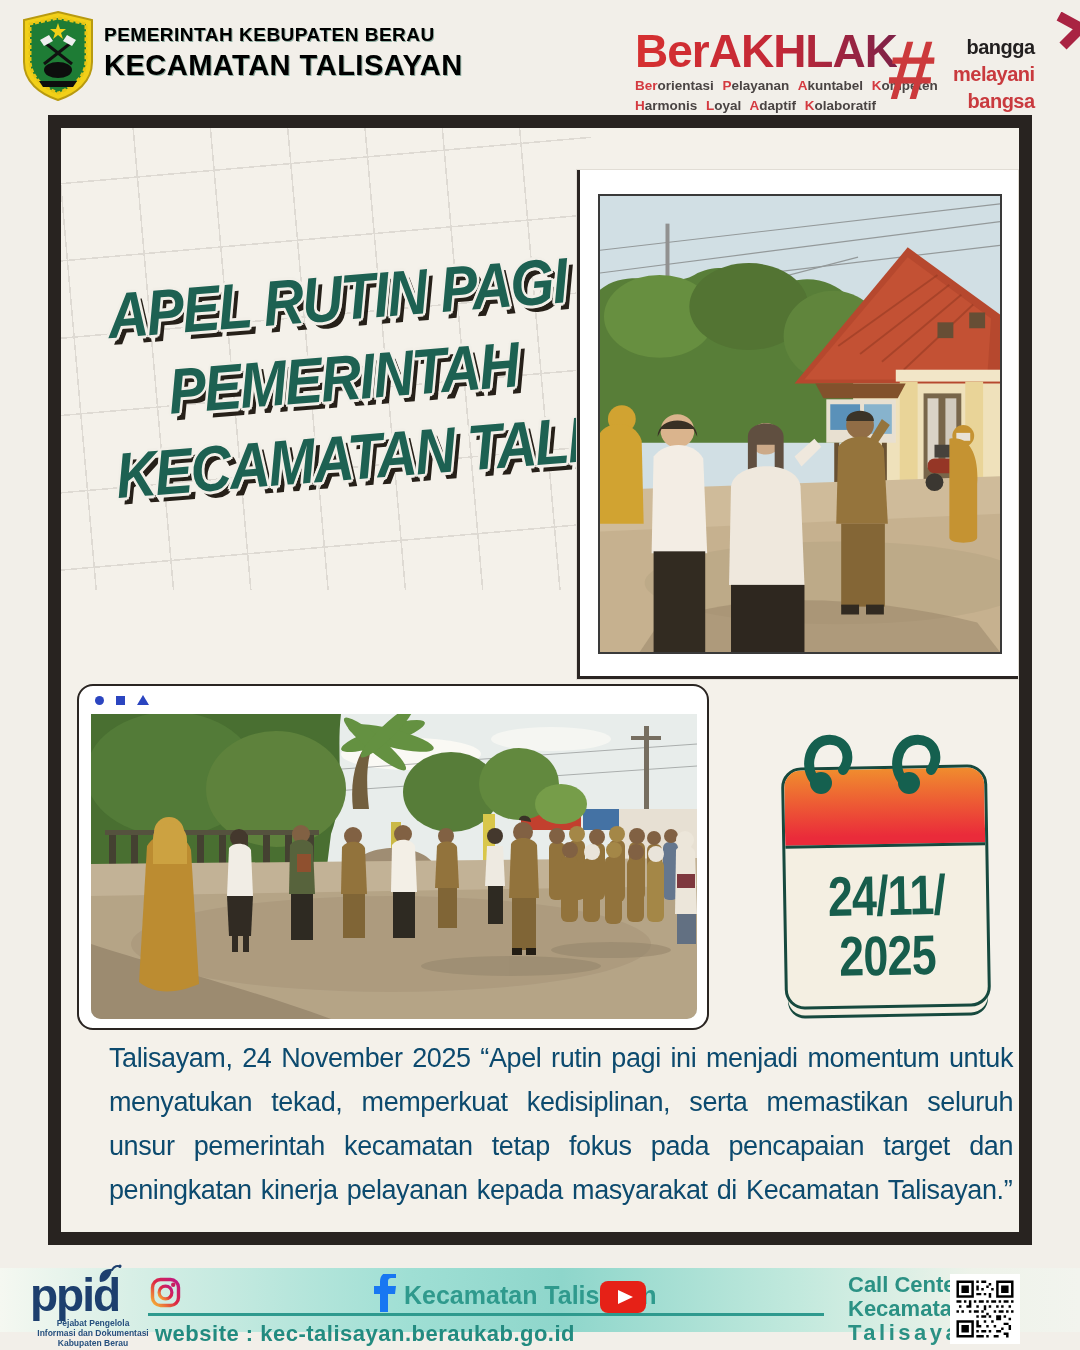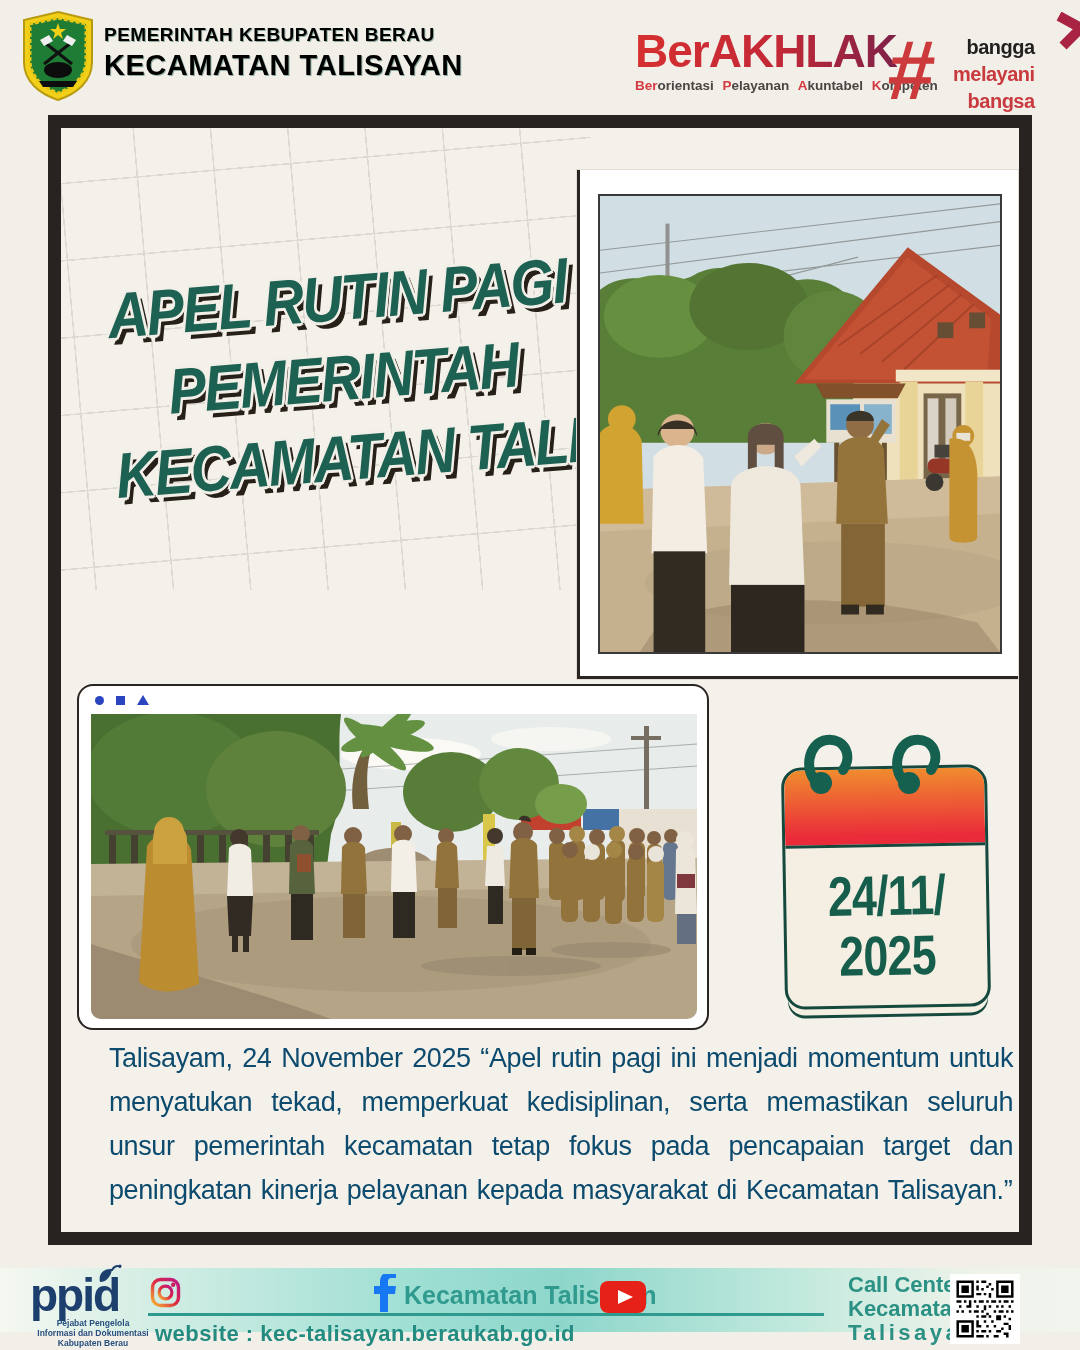--- a/index.html
+++ b/index.html
@@ -119,20 +119,26 @@
   <div class="ba">
     <div class="ba-word">BerAKHLAK</div>
     <svg class="ba-arrow" width="36" height="38" viewBox="0 0 36 38">
       <path d="M4 4 L26 16 L8 34" fill="none" stroke="#a92342" stroke-width="10" stroke-linejoin="miter"></path>
     </svg>
     <div class="ba-vals">
       <span class="vword"><b>Ber</b><span>orientasi</span></span>
       <span class="vword"><b>P</b><span>elayanan</span></span>
       <span class="vword"><b>A</b><span>kuntabel</span></span>
       <span class="vword"><b>K</b><span>ompeten</span></span>
+    </div>
+    <div class="ba-vals">
+      <span class="vword"><b>H</b><span>armonis</span></span>
+      <span class="vword"><b>L</b><span>oyal</span></span>
+      <span class="vword"><b>A</b><span>daptif</span></span>
+      <span class="vword"><b>K</b><span>olaboratif</span></span>
     </div>
     <div class="ba-hash">#</div>
     <div class="ba-tag">
       <div class="t1">bangga</div>
       <div class="t2">melayani</div>
       <div class="t3">bangsa</div>
     </div>
   </div>
 
   <div class="frame">

